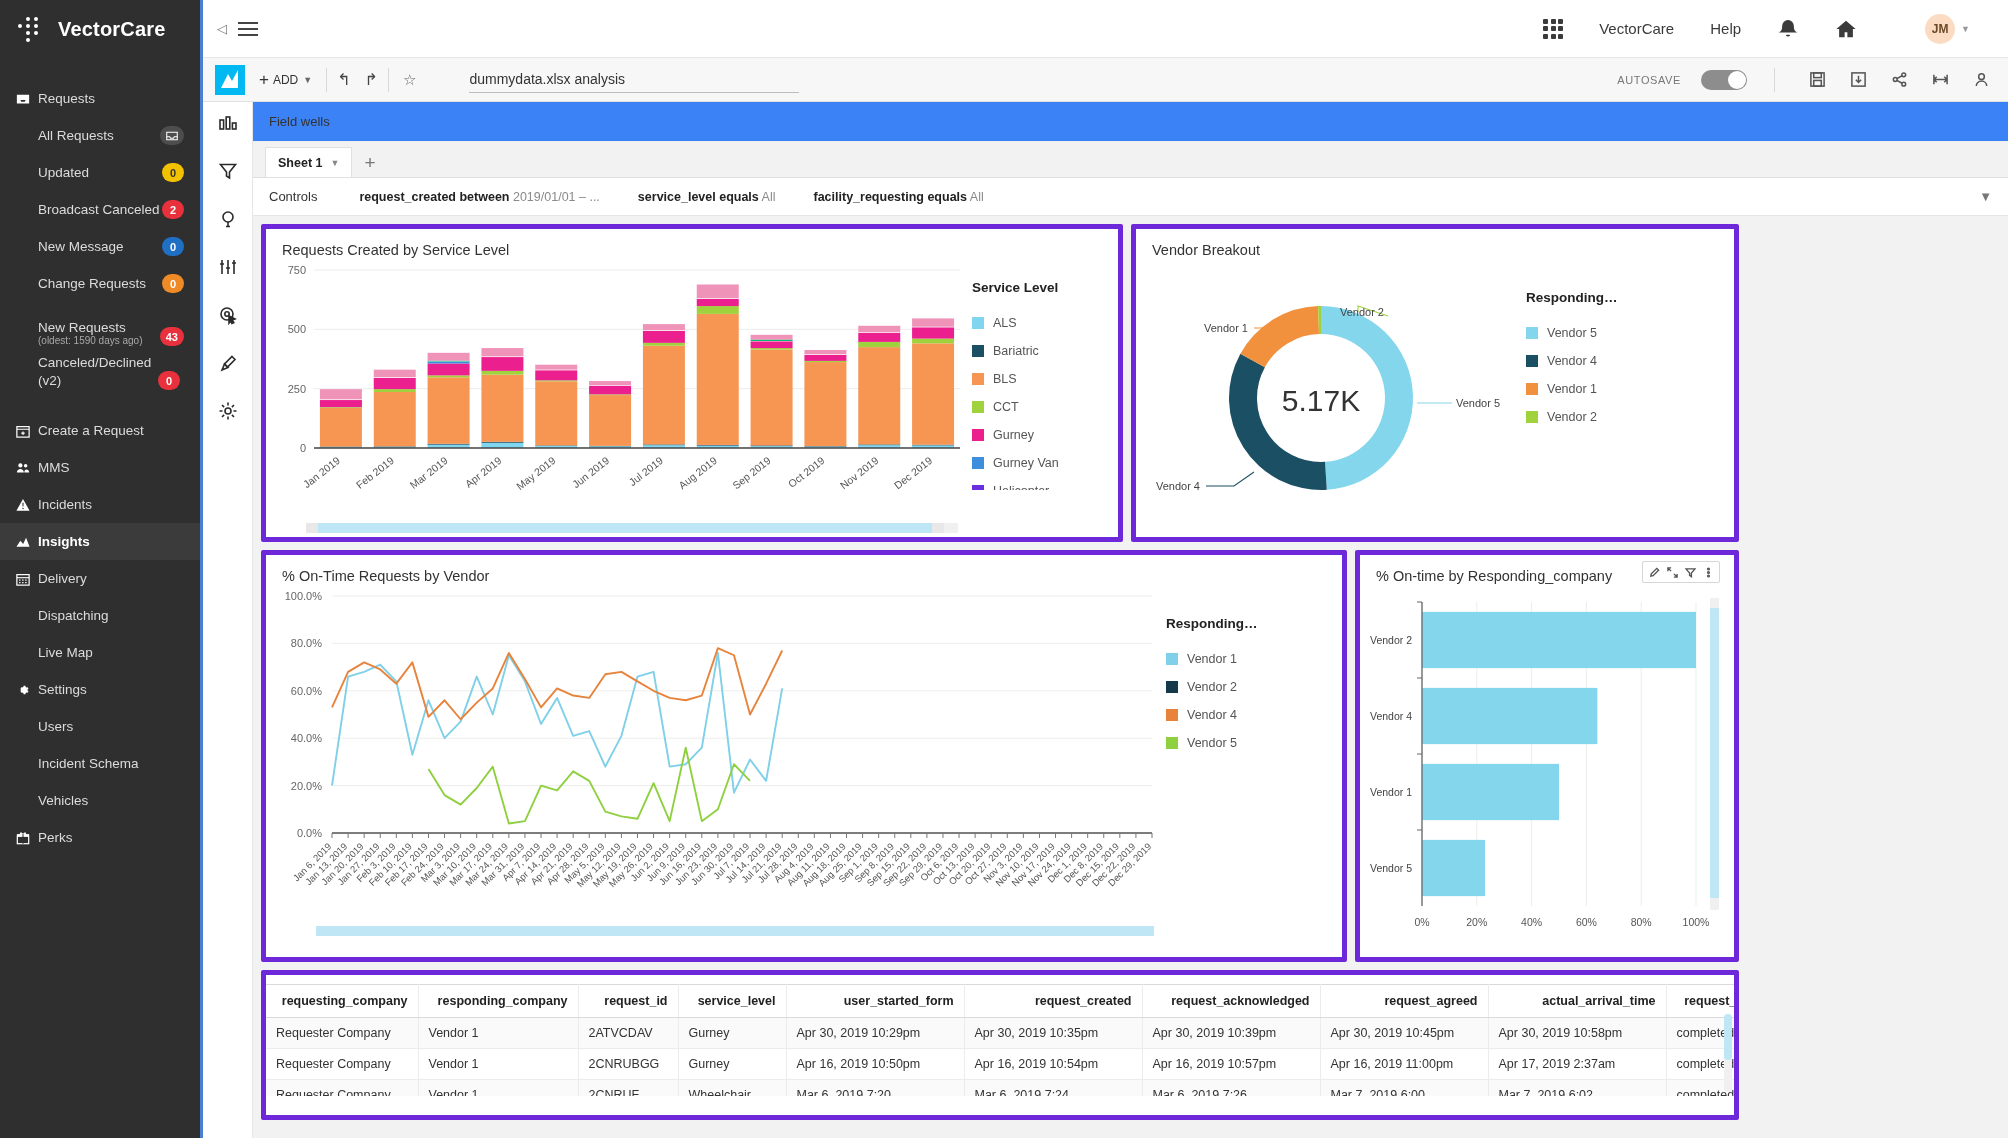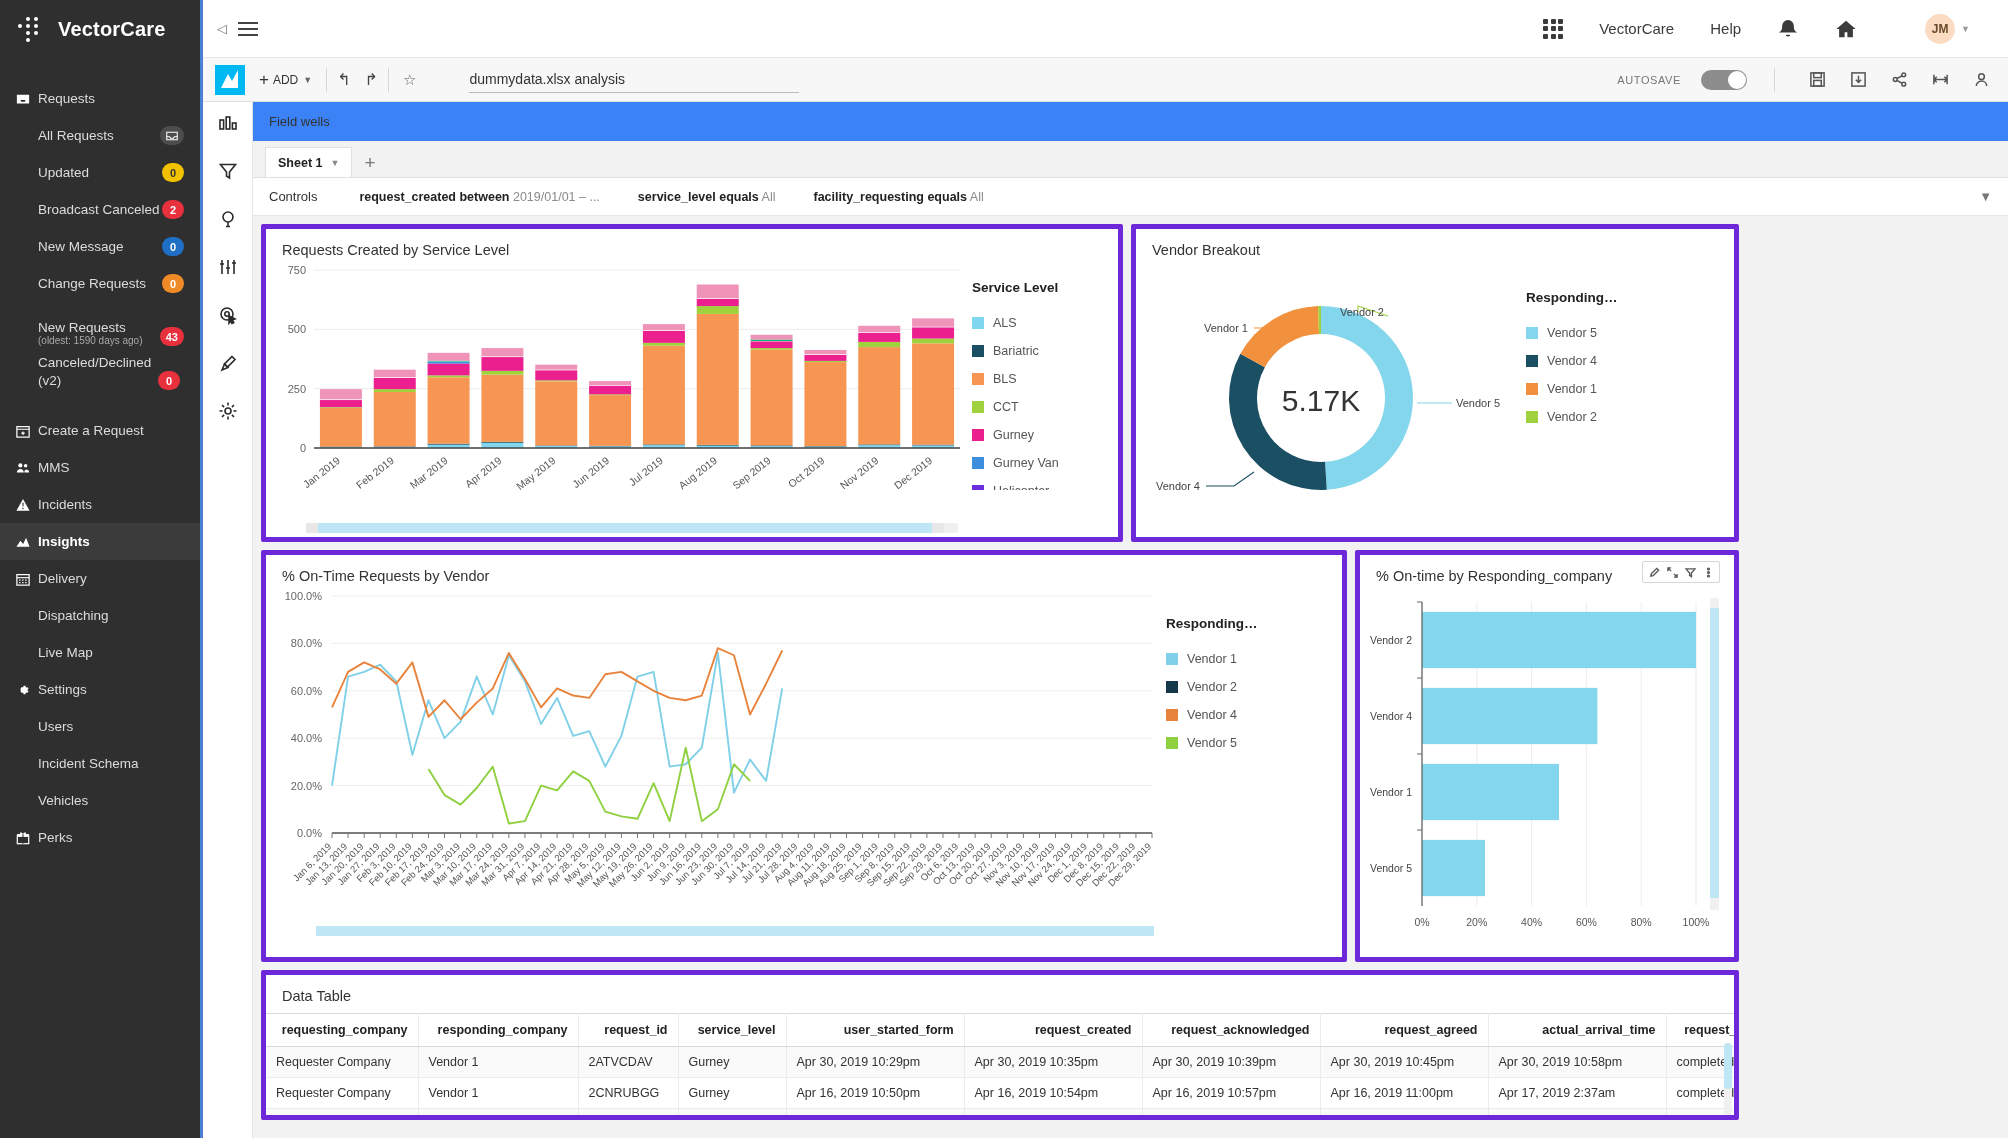--- a/index.html
+++ b/index.html
@@ -918,21 +918,20 @@
                     <line x1="62" y1="18" x2="62" y2="322" stroke="#666" stroke-width="1.3"></line>
                     <rect x="350" y="14" width="9" height="312" fill="#f0f0f0" rx="1"></rect>
                     <rect x="350" y="24" width="9" height="290" fill="#bfe6f5" rx="1"></rect>
                   </svg>
               </div>
             </div>
           </div>
 
           <div class="grid-row" style="margin-top:8px">
             <div class="card" style="width:1478px;height:150px;overflow:hidden">
-              <div class="card-title">Data Table</div>
               <div style="margin-top:9px;overflow:hidden;position:relative;height:112px">
                 <table class="dtable" id="dtable">
                   <thead>
                       <tr id="dt-head">
                         <th style="width: 152px;">requesting_company</th>
                         <th style="width: 160px;">responding_company</th>
                         <th style="width: 100px;">request_id</th>
                         <th style="width: 108px;">service_level</th>
                         <th style="width: 178px;">user_started_form</th>
                         <th style="width: 178px;">request_created</th>

